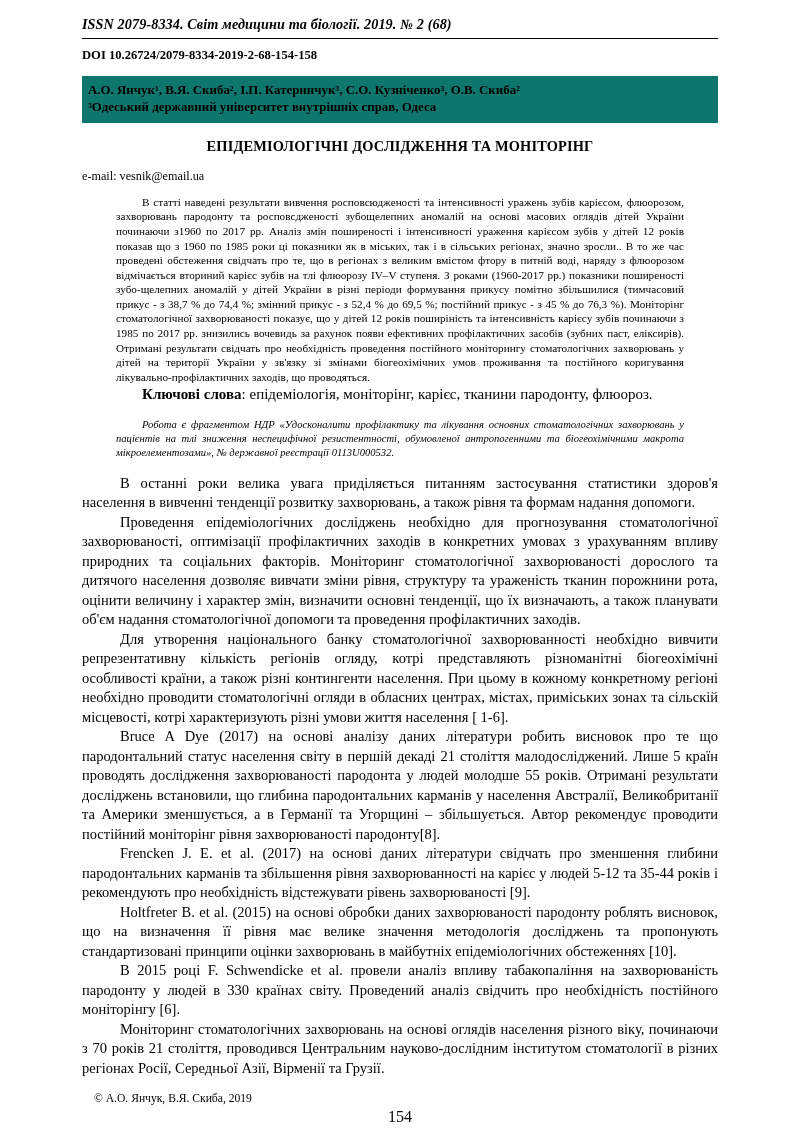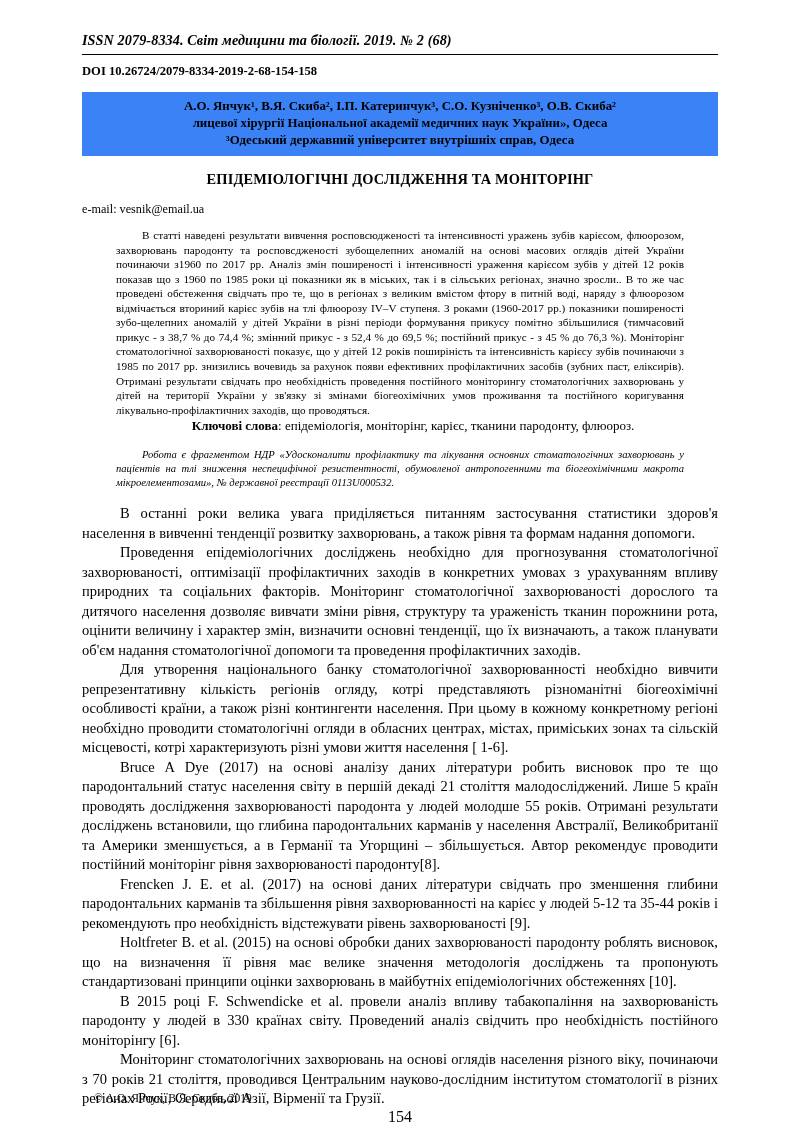--- a/index.html
+++ b/index.html
@@ -14,21 +14,21 @@
     font-family: "Liberation Serif", "DejaVu Serif", serif;
     color: #000000;
     overflow: hidden;
   }
   .page {
     position: absolute;
     left: 0; top: 0;
     width: 800px;
     height: 1132px;
     box-sizing: border-box;
-    padding: 32px 82px 0 82px;
+    padding: 16px 82px 0 82px;
   }
 
   
   .runhead {
     font-style: italic;
     font-weight: bold;
     font-size: 14.2px;
     letter-spacing: 0.1px;
     line-height: 1.25;
     padding-bottom: 4px;
@@ -42,22 +42,21 @@
   .ids {
     font-weight: bold;
     font-size: 12.6px;
     line-height: 1.38;
     margin-bottom: 12px;
   }
   .ids div { white-space: nowrap; }
 
   
   .authors-box {
-    background: #3b82f6;
-    text-align: center;
+    background: #0f766e;
     font-weight: bold;
     font-size: 12.9px;
     line-height: 1.32;
     padding: 6px 6px 7px 6px;
     margin: 0 0 14px 0;
   }
   .authors-line { display: block; }
 
   
   .title {
@@ -78,23 +77,23 @@
   
   .abstract {
     font-size: 11.2px;
     line-height: 1.30;
     text-align: justify;
     text-indent: 26px;
     margin: 0 34px 0 34px;
     hyphens: none;
   }
   .keywords {
-    font-size: 13px;
+    font-size: 15px;
     line-height: 1.30;
-    text-align: center;
+    text-align: left;
     text-indent: 26px;
     margin: 1px 34px 0 34px;
   }
   .keywords b { font-weight: bold; }
 
   .ndr {
     font-size: 10.6px;
     font-style: italic;
     line-height: 1.32;
     text-align: justify;
@@ -138,21 +137,20 @@
 
   <div class="runhead">ISSN 2079-8334. Світ медицини та біології. 2019. № 2 (68)</div>
   <div class="runhead-rule"></div>
 
   <div class="ids">
     <div>DOI 10.26724/2079-8334-2019-2-68-154-158</div>
   </div>
 
   <div class="authors-box">
     <span class="authors-line">А.О. Янчук¹, В.Я. Скиба², І.П. Катеринчук³, С.О. Кузніченко³,  О.В. Скиба²</span>
-    <span class="authors-line">лицевої хірургії Національної академії медичних наук України», Одеса</span>
     <span class="authors-line">³Одеський державний університет внутрішніх справ, Одеса</span>
   </div>
 
   <div class="title">
     <span>ЕПІДЕМІОЛОГІЧНІ ДОСЛІДЖЕННЯ  ТА МОНІТОРІНГ</span>
   </div>
 
   <div class="email">e-mail: vesnik@email.ua</div>
 
   <div class="abstract">В статті наведені результати вивчення росповсюдженості та інтенсивності уражень зубів карієсом, флюорозом, захворювань пародонту та росповсдженості зубощелепних аномалій на основі масових оглядів дітей України починаючи з1960 по 2017 рр. Аналіз змін поширеності і інтенсивності ураження карієсом зубів у дітей 12 років показав що з 1960 по 1985 роки ці показники як в міських, так і в сільських регіонах, значно зросли.. В то же час  проведені обстеження свідчать про те, що в регіонах з великим вмістом фтору в питній воді, наряду з флюорозом відмічається вториний  карієс зубів на тлі флюорозу IV–V ступеня. З роками (1960-2017 рр.) показники поширеності зубо-щелепних аномалій у дітей України в різні періоди формування прикусу помітно збільшилися (тимчасовий прикус - з 38,7 % до 74,4 %; змінний прикус - з 52,4 % до 69,5 %; постійний прикус - з 45 % до 76,3 %). Моніторінг стоматологічної захворюваності показує, що у дітей 12 років поширіність та інтенсивність карієсу зубів починаючи з 1985 по 2017 рр. знизились вочевидь за рахунок появи ефективних профілактичних засобів (зубних паст, еліксирів). Отримані результати свідчать про необхідність проведення постійного моніторингу стоматологічних захворювань у дітей на території України у зв'язку зі змінами біогеохімічних умов проживання та постійного коригування  лікувально-профілактичних заходів, що проводяться.</div>

